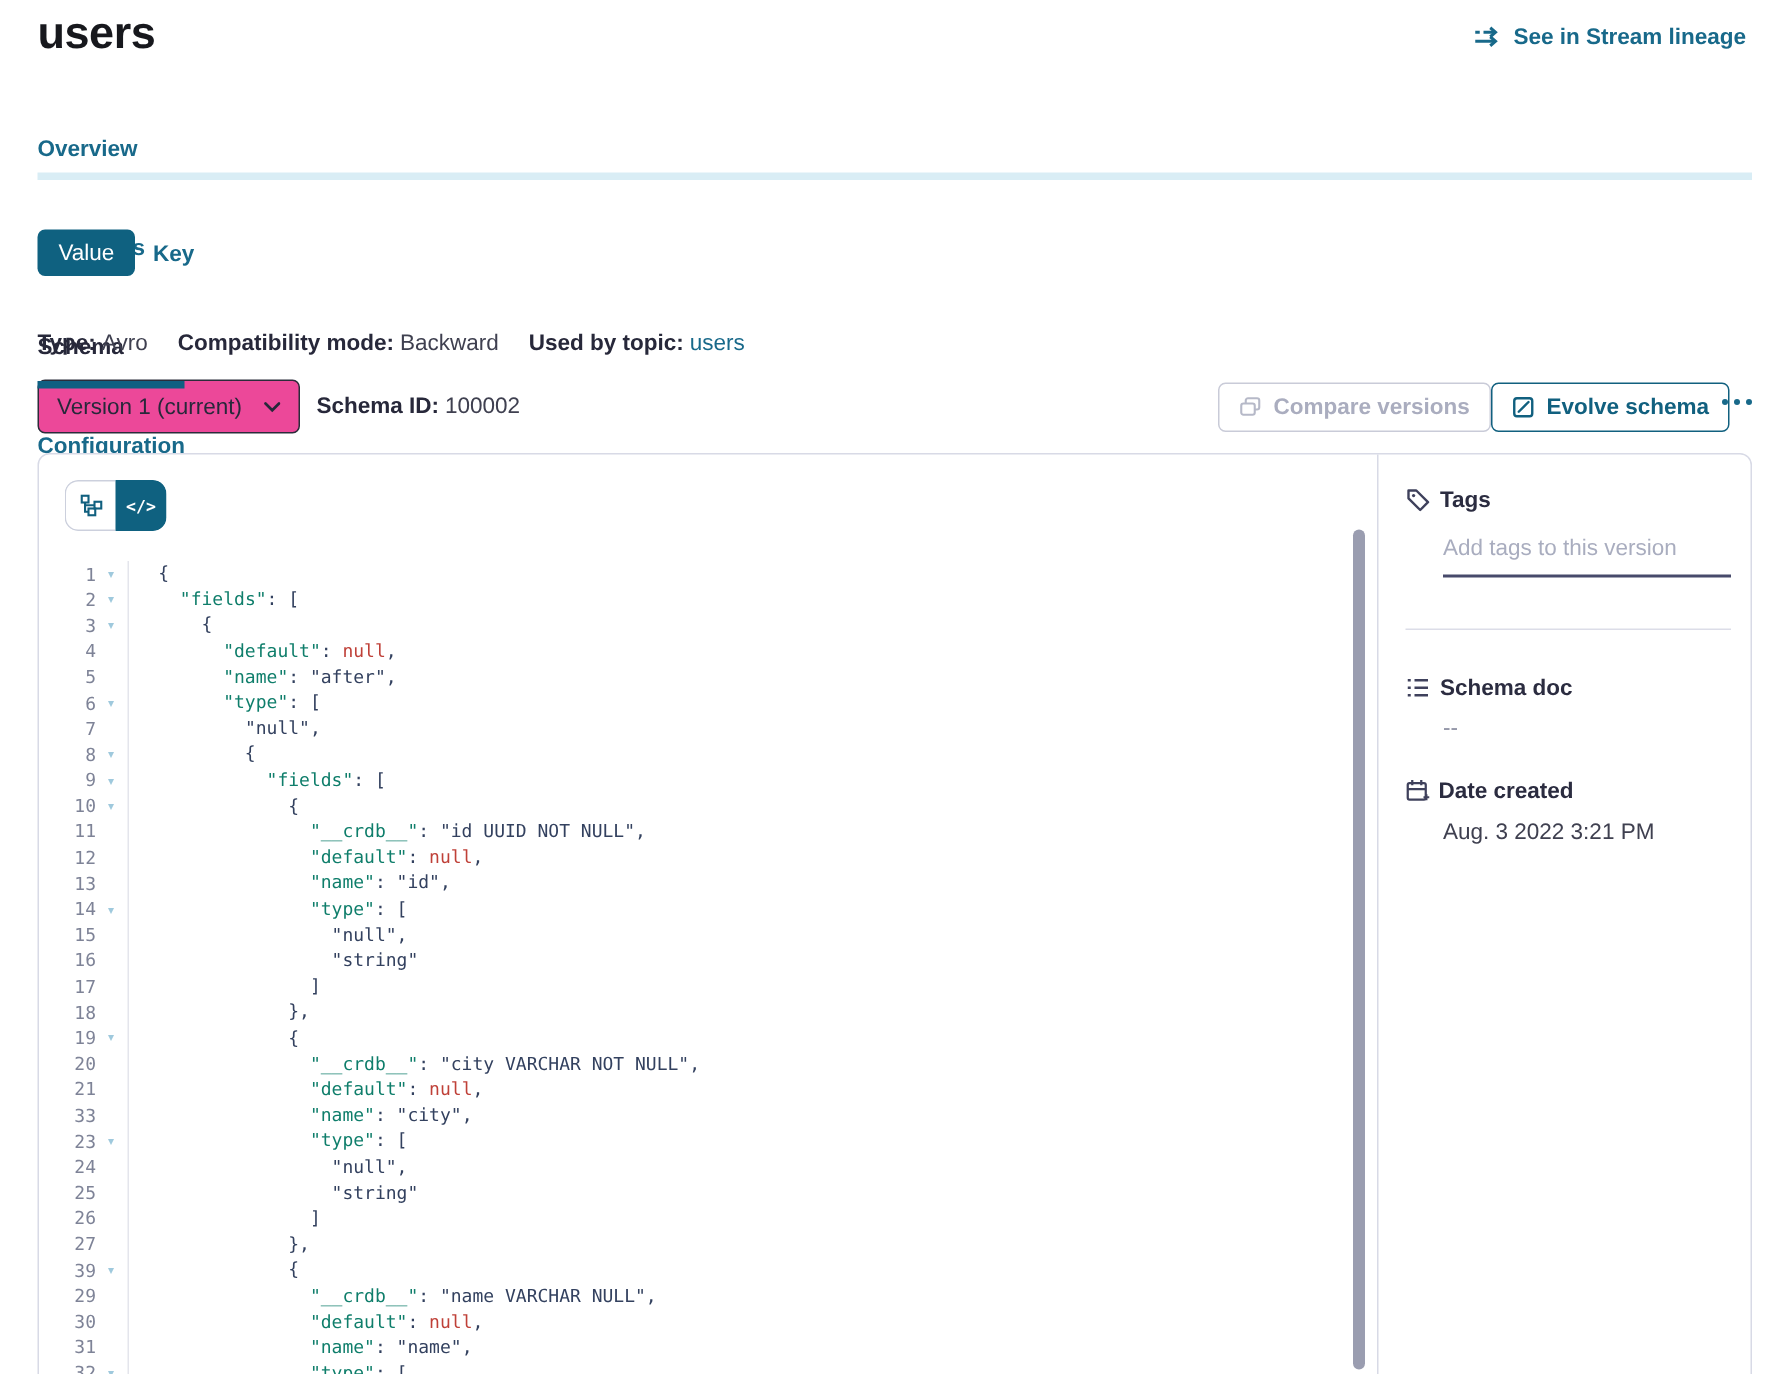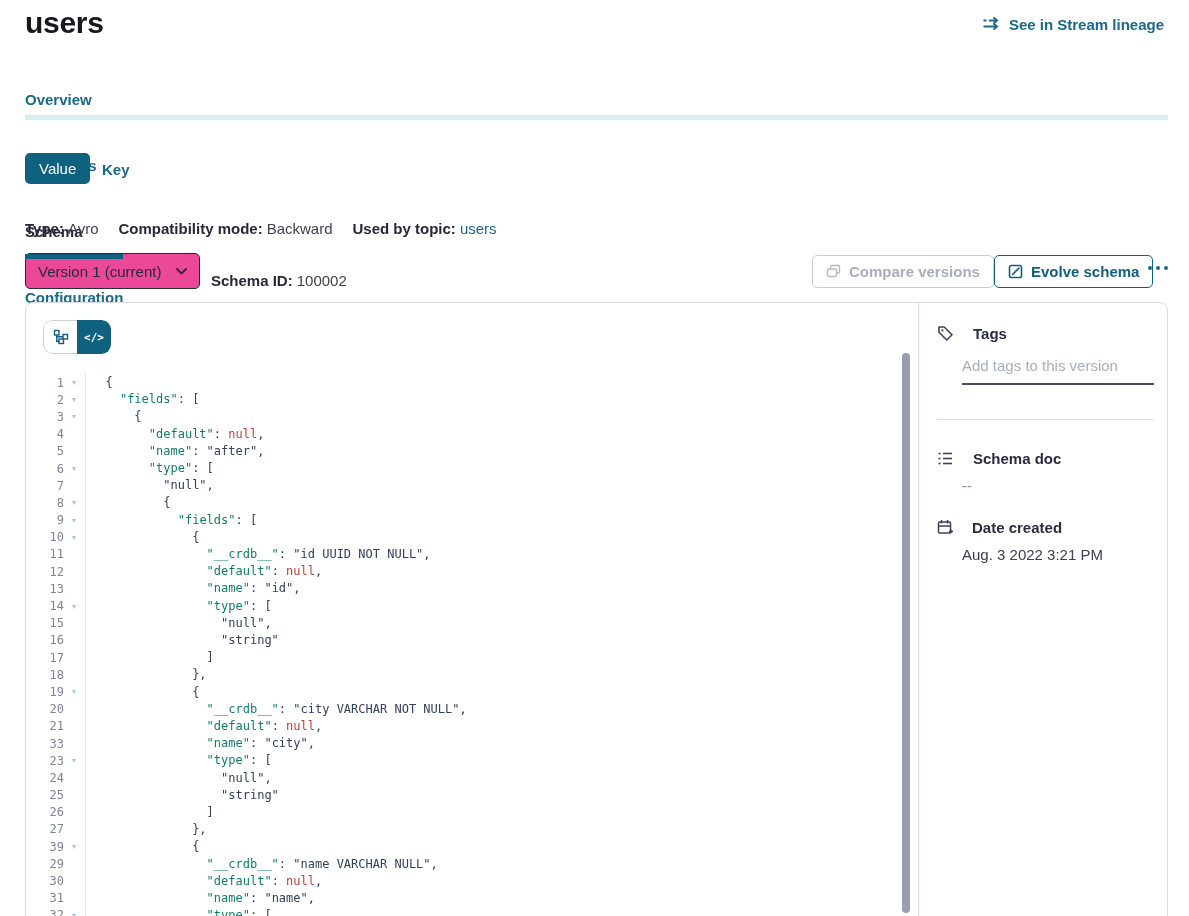--- a/index.html
+++ b/index.html
@@ -1,21 +1,21 @@
 <!DOCTYPE html>
 <html><head>
 <meta charset="utf-8">
 <style>
   html,body{margin:0;padding:0;background:#fff;}
   .page{position:relative;width:1189px;height:916px;overflow:hidden;background:#fff;
         font-family:"Liberation Sans",sans-serif;color:#27283a;}
 
   
   .page-title{position:absolute;left:25px;top:6px;font-size:30px;font-weight:800;color:#17181d;letter-spacing:-.3px;}
-  .lineage-link{position:absolute;right:25px;top:16px;display:flex;align-items:flex-start;gap:8px;
+  .lineage-link{position:absolute;right:25px;top:16px;display:flex;align-items:center;gap:8px;
         color:#18698a;font-size:15px;font-weight:600;cursor:pointer;}
 
   
   .tabs{position:absolute;left:25px;top:91px;display:flex;gap:30px;font-size:15px;flex-direction:column;}
   .tab{position:relative;color:#18698a;font-weight:600;padding-bottom:19px;cursor:pointer;}
   .tab.active{color:#27283a;}
   .tab.active::after{content:"";position:absolute;left:0;right:0;bottom:0;height:5px;background:#0f5f82;z-index:2;}
   .tab-track{position:absolute;left:25px;right:21px;top:115px;height:5px;background:#d9edf5;}
 
   
@@ -26,21 +26,21 @@
   
   .meta-row{position:absolute;left:25px;top:220px;display:flex;gap:20px;font-size:15px;}
   .meta-label{font-weight:700;color:#27283a;}
   .meta-value{color:#3f4050;margin-left:4px;}
   .meta-link{color:#18698a;margin-left:4px;cursor:pointer;}
 
   
   .version-select{position:absolute;left:25px;top:253px;width:175px;height:36px;border:1px solid #2b2c3a;
         border-radius:5px;display:flex;align-items:center;justify-content:space-between;
         padding:0 12px;box-sizing:border-box;font-size:15px;color:#27283a;cursor:pointer;background:#ec4899;}
-  .schema-id{position:absolute;left:211px;top:272px;font-size:15px;}
+  .schema-id{position:absolute;left:211px;top:262px;font-size:15px;}
   .btn{position:absolute;top:255px;height:33px;display:flex;align-items:center;gap:8px;background:#fff;
         border-radius:5px;font-size:15px;font-weight:600;padding:0 13px;box-sizing:border-box;cursor:pointer;font-family:inherit;}
   .btn-compare{left:812px;border:1px solid #c9cbd8;color:#aaadbf;}
   .btn-evolve{left:994px;border:1px solid #11607f;color:#11607f;}
   .more-menu{position:absolute;left:1148px;top:266px;display:flex;gap:4px;cursor:pointer;}
   .more-menu i{width:4px;height:4px;border-radius:50%;background:#18698a;}
 
   
   .panel{position:absolute;left:25px;top:302px;width:1143px;height:700px;border:1px solid #d8dae6;
         border-radius:8px 8px 0 0;box-sizing:border-box;background:#fff;}
@@ -58,21 +58,21 @@
   .g-fold{display:inline-block;width:20px;text-align:center;color:#9fc9dd;font-size:8px;font-family:"Liberation Sans",sans-serif;cursor:pointer;}
   .code-lines{position:absolute;left:65px;top:71px;right:20px;bottom:0;font-family:"DejaVu Sans Mono",monospace;
         font-size:12px;line-height:17.2px;white-space:pre;color:#33415f;}
   .tok-key{color:#0f7e6b;}
   .tok-str{color:#33415f;}
   .tok-null{color:#bf4038;}
   .scroll-thumb{position:absolute;left:876px;top:50px;width:8px;height:560px;border-radius:4px;background:#9a9db0;cursor:grab;}
 
   
   .sidebar{position:absolute;left:892px;top:0;right:0;bottom:0;border-left:1px solid #d8dae6;}
-  .sb-head{position:absolute;display:flex;align-items:center;gap:19px;font-size:15px;font-weight:700;color:#2b2c40;}
+  .sb-head{position:absolute;display:flex;align-items:center;gap:6px;font-size:15px;font-weight:700;color:#2b2c40;}
   .sb-val{position:absolute;font-size:15px;color:#3f4050;}
   .tags-head{left:18px;top:22px;}
   .tags-input{position:absolute;left:43px;top:54px;width:192px;font-size:15px;color:#a9adbf;
         border:none;border-bottom:2px solid #474a6b;padding:0 0 9px 0;background:transparent;cursor:text;}
   .tags-divider{position:absolute;left:18px;top:116px;width:217px;border-top:1px solid #dcdde8;}
   .doc-head{left:18px;top:147px;}
   .doc-val{left:43px;top:174px;color:#8d90a3;}
   .date-head{left:18px;top:216px;}
   .date-val{left:43px;top:243px;}
   svg{display:block;}

